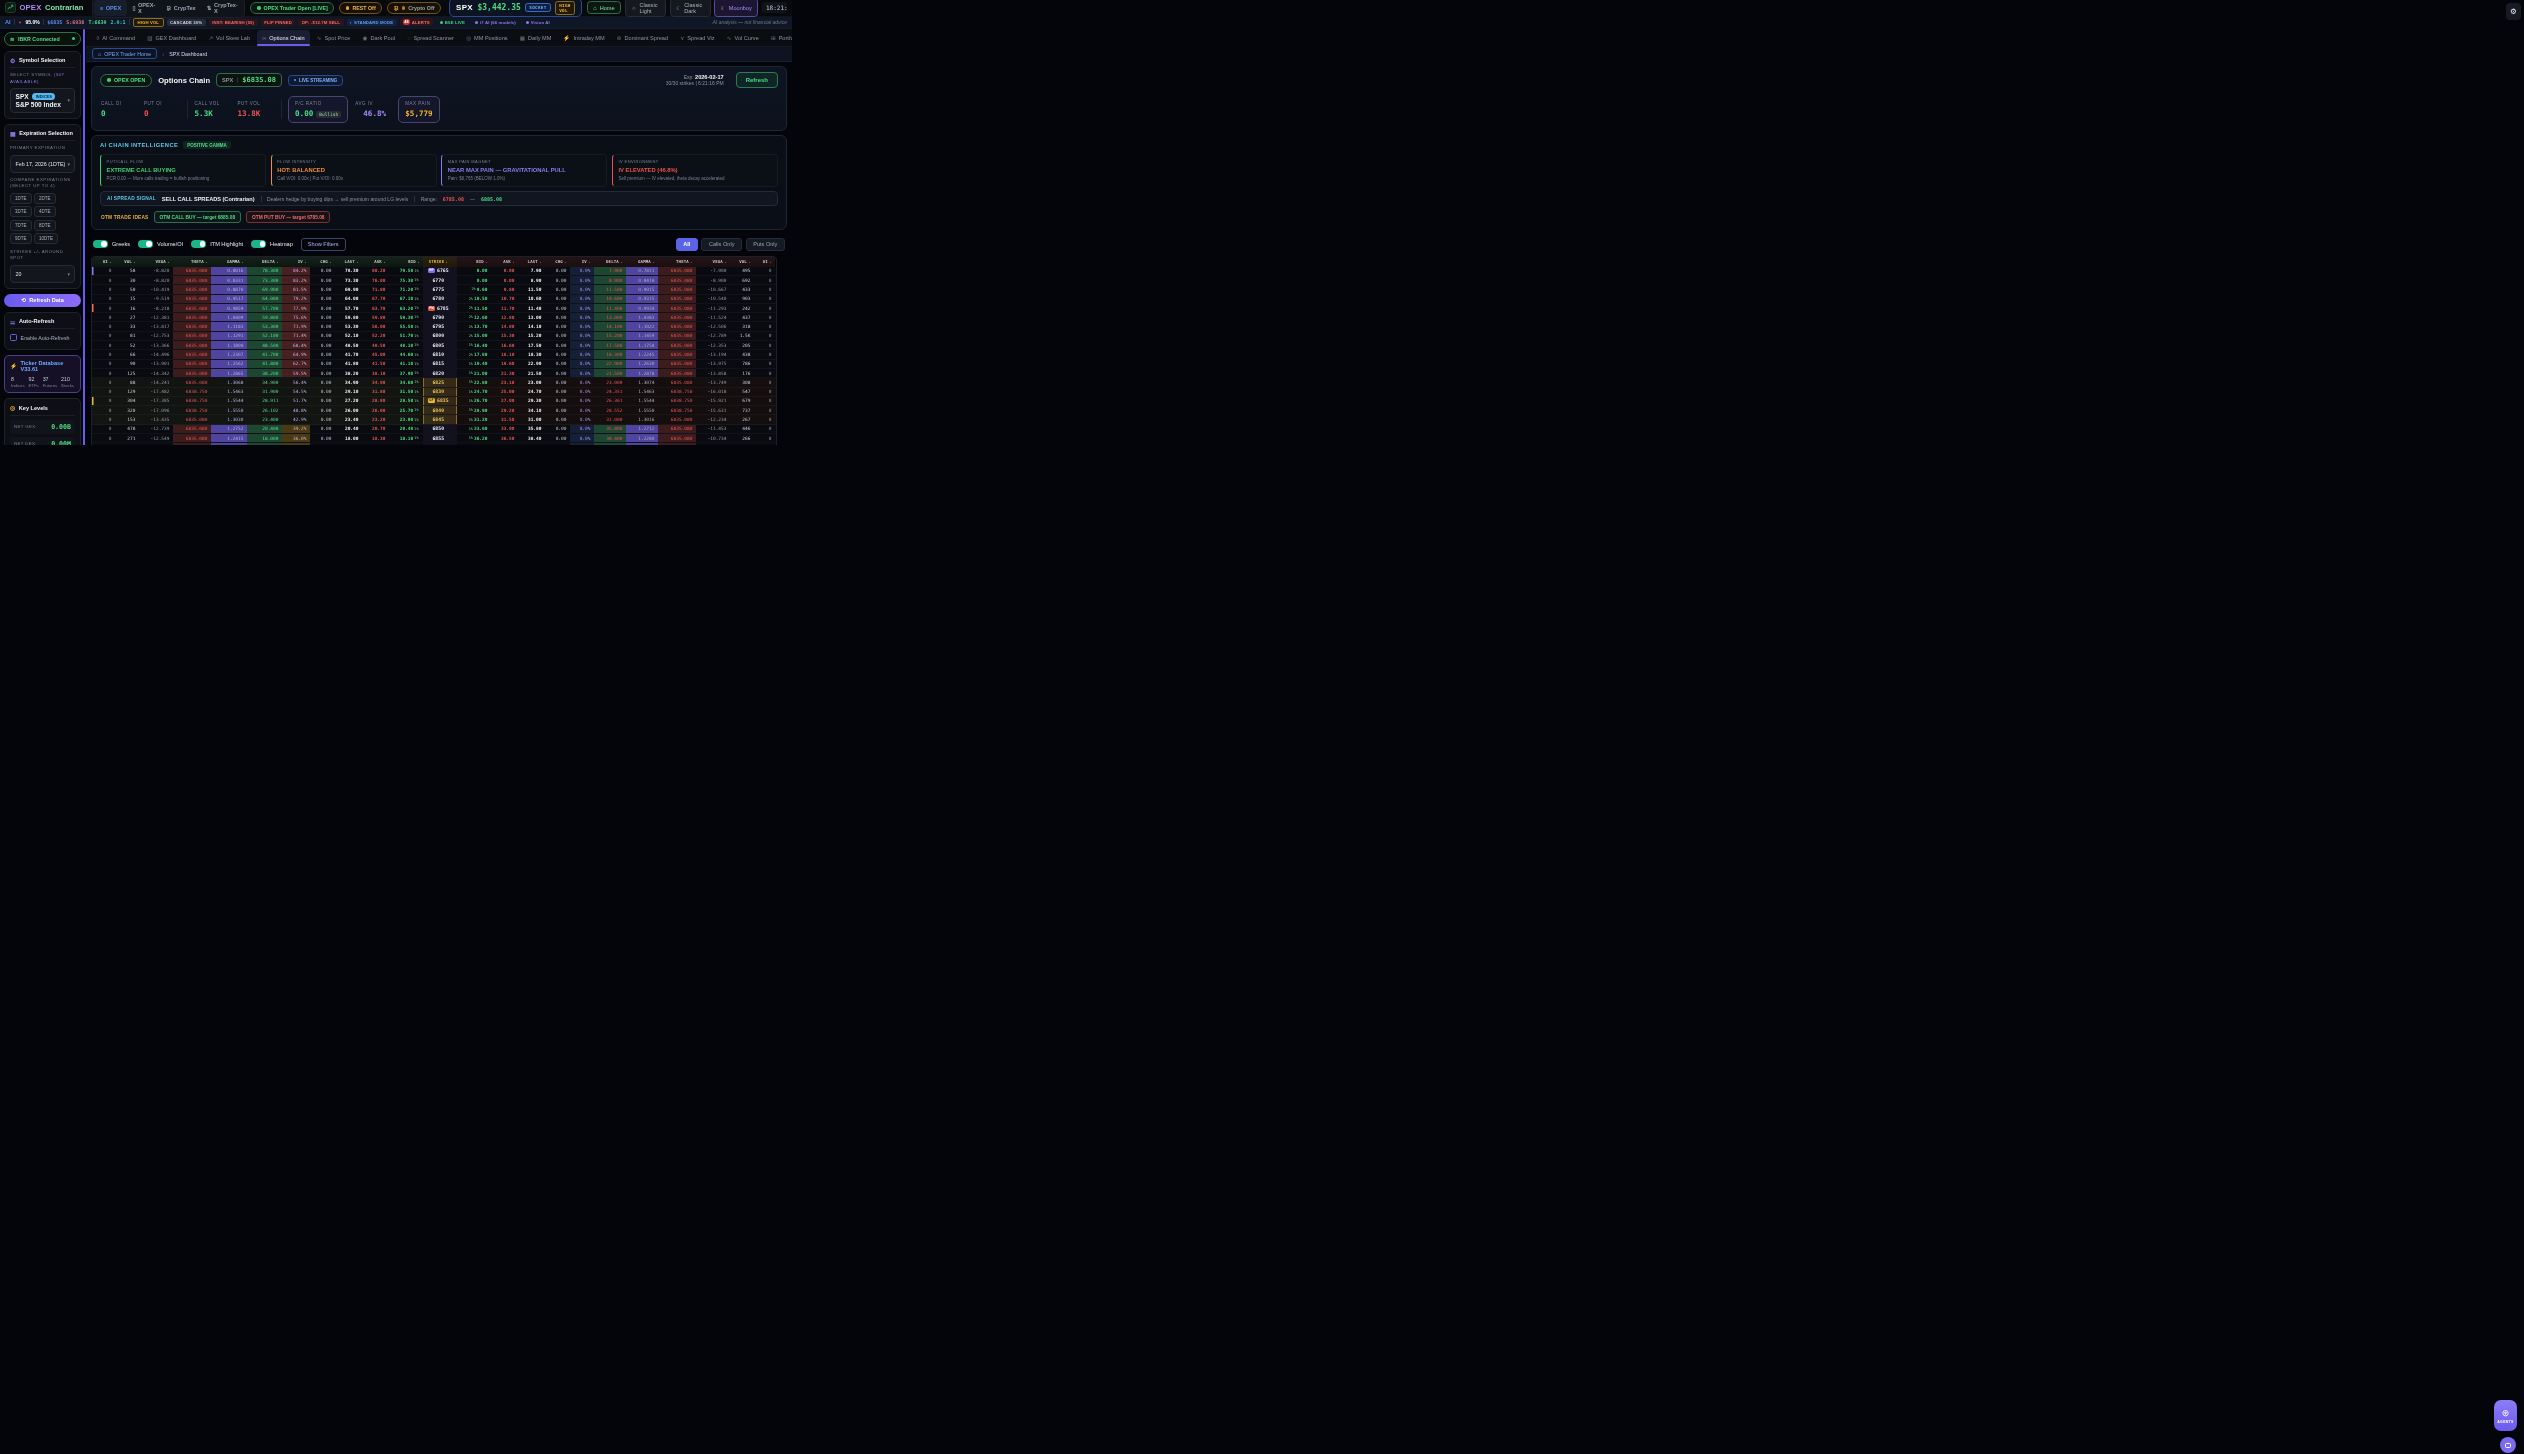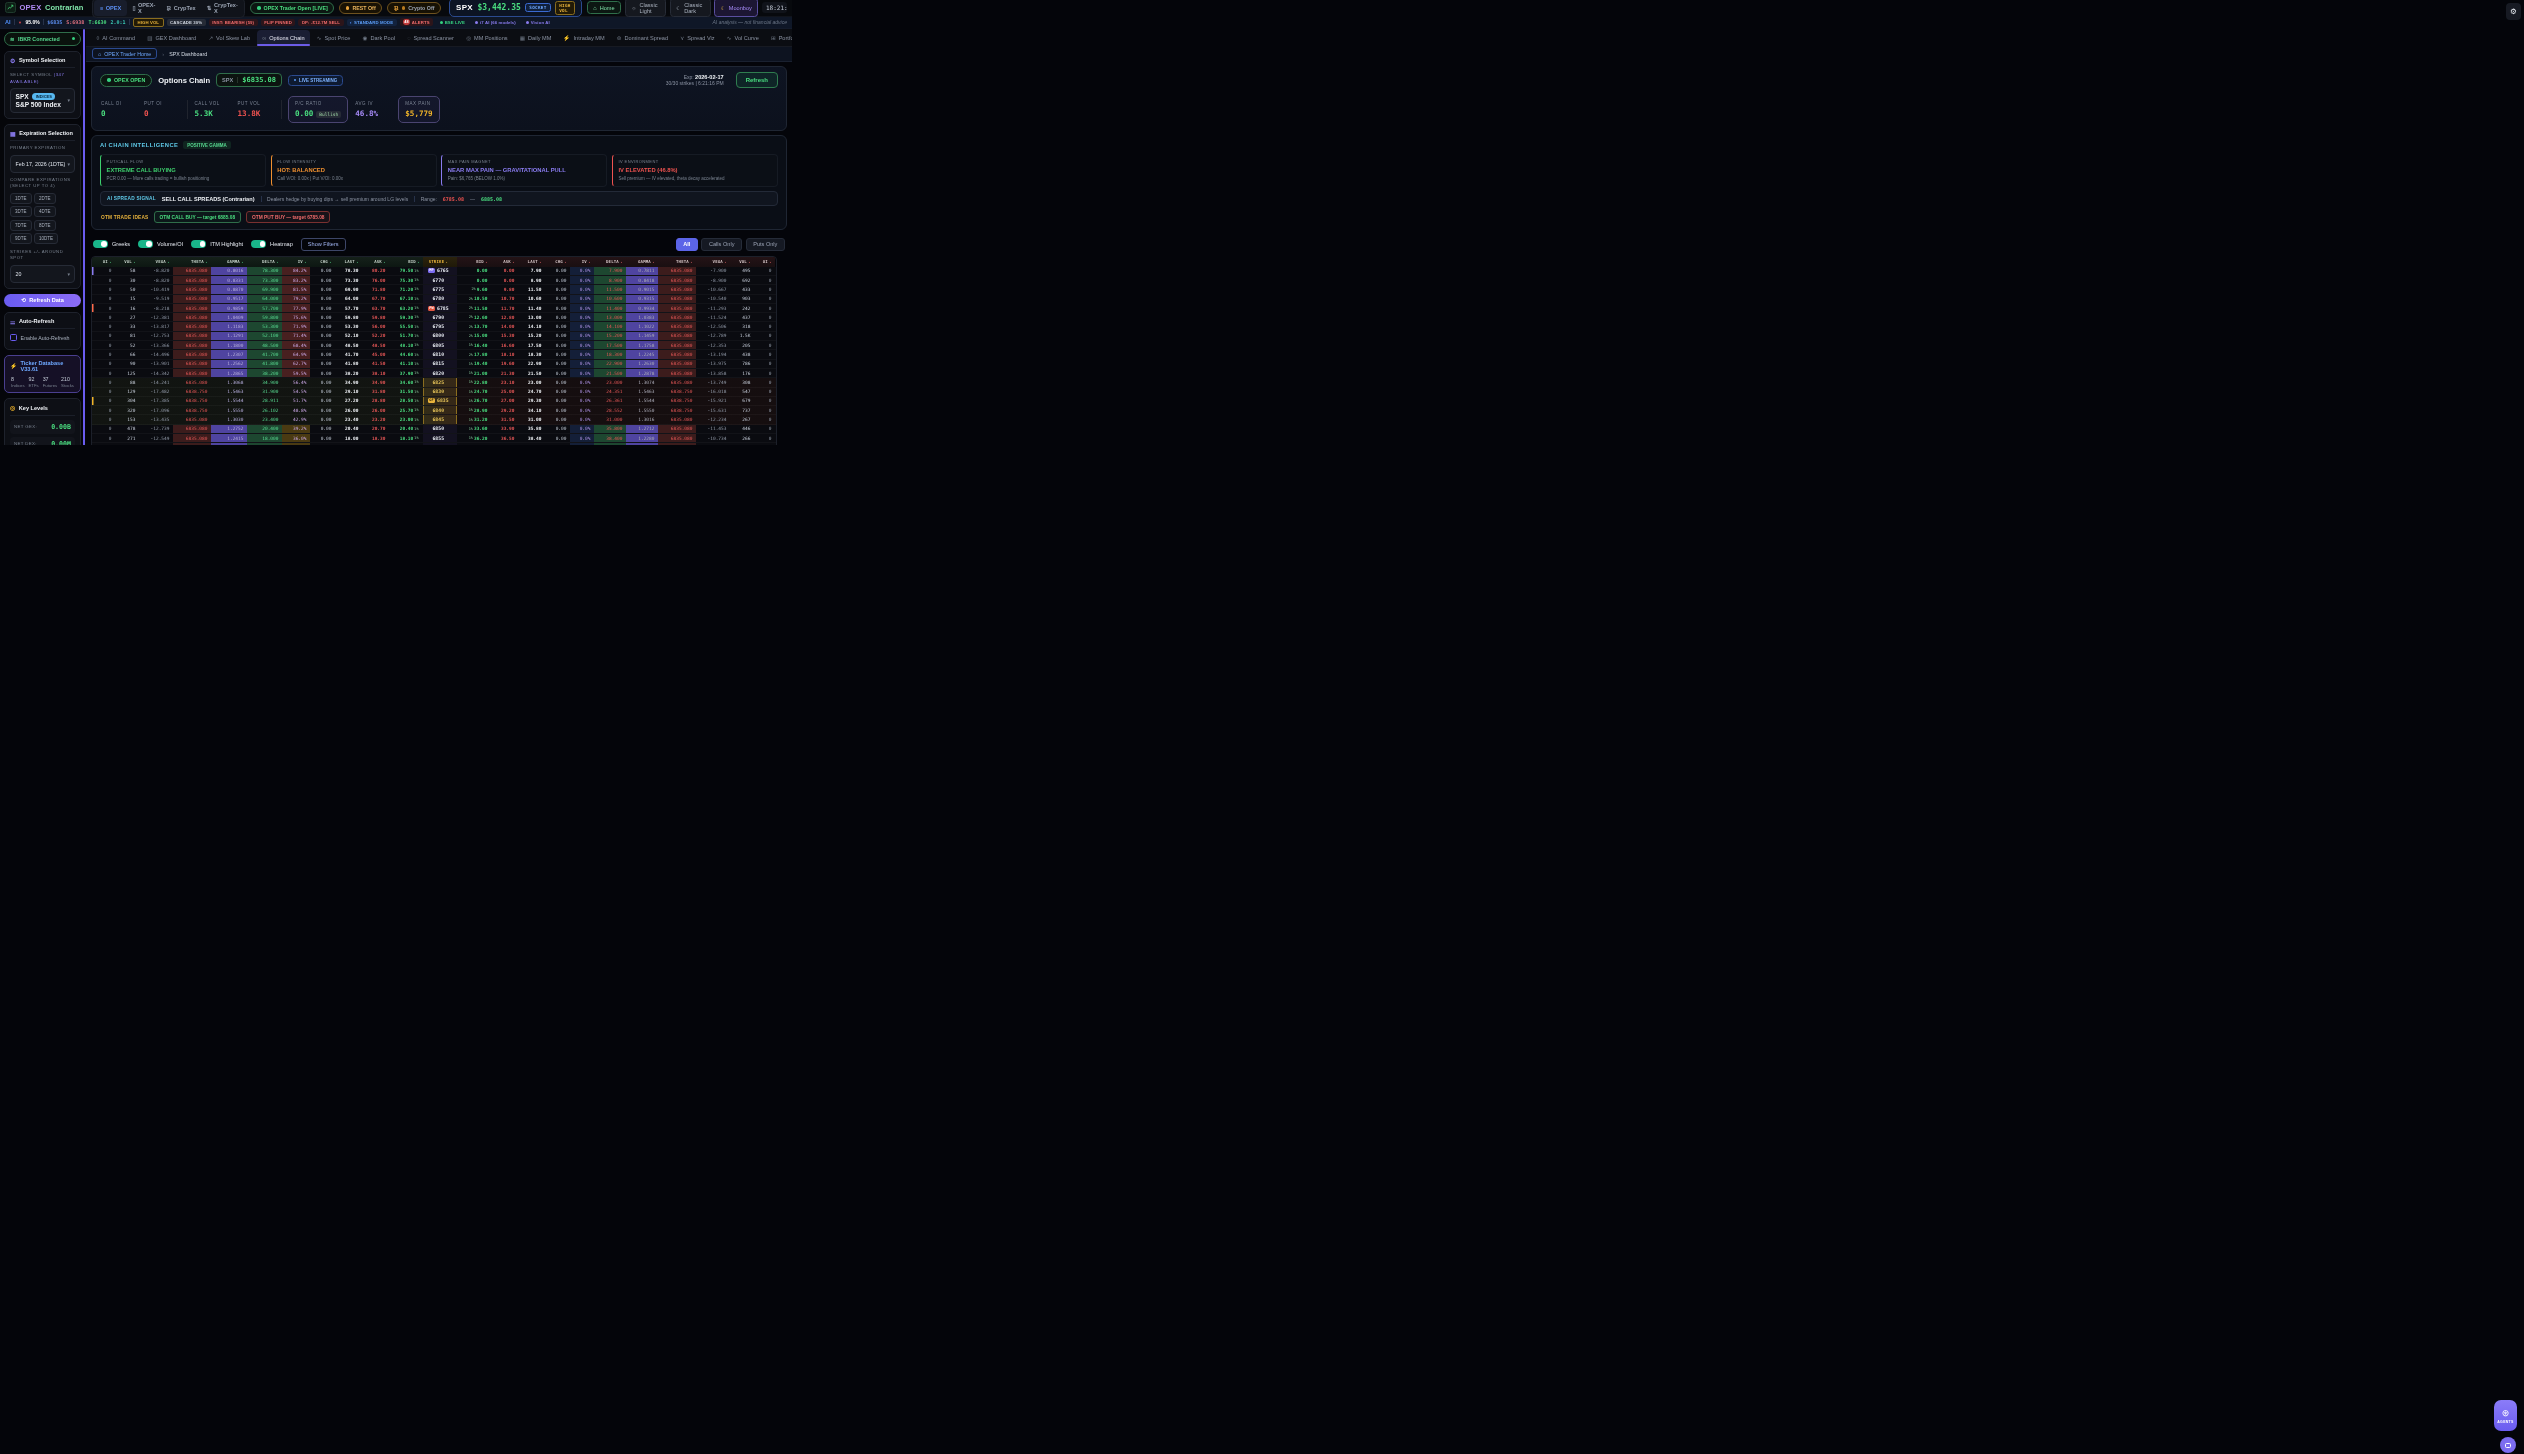--- a/index.html
+++ b/index.html
@@ -114,21 +114,21 @@
   .spx-chip .p { color:#4ade80; font-size:7px; font-weight:bold;}
   .live-chip { display:flex; align-items:center; gap:3px; border:0.5px solid #2b4a8f; background:#0e1a30; border-radius:3.5px; color:#7db2ff; font-size:4.5px; font-weight:bold; padding:2px 4.5px;}
   .head-right { margin-left:auto; text-align:right; font-size:5px; color:#8b93a3;}
   .head-right b { color:#eef1f5; font-size:5.6px;}
   .btn-refresh { margin-left:6px; background:rgba(34,197,94,.1); border:0.5px solid #2f7d4f; color:#4ade80; font-weight:bold; font-size:6px; border-radius:4px; padding:4px 9px; cursor:pointer;}
   .stats-row { display:flex; align-items:center; gap:7px; margin-top:6px; padding:2px 1px;}
   .stat { min-width:36px;}
   .stat .s-l { font-size:4.5px; letter-spacing:0.5px; color:#7b8494; margin-bottom:3.5px;}
   .stat .s-v { font-size:7.6px; font-weight:bold;}
   .stat-card { border:0.5px solid #4a4470; background:rgba(90,70,160,.1); border-radius:5px; padding:3.5px 6px;}
-  .sv-green{color:#4ade80;} .sv-red{color:#ef5350;} .sv-purple{color:#a78bfa;} .sv-gold{color:#f0b429;}
+  .sv-green{color:#4ade80;} .sv-red{color:#ef5350;} .sv-purple{color:#a78bfa;margin-left:8px;} .sv-gold{color:#f0b429;}
   .bullish-chip { background:#262b36; color:#9fd9a8; font-size:4.5px; border-radius:2px; padding:1px 3px; margin-left:3px; font-weight:normal;}
   .stat-div { width:0.5px; height:19px; background:#20242e;}
 
   
   .intel-head { display:flex; align-items:center; gap:5px; margin-bottom:4.5px;}
   .intel-title { color:#5fc9e8; font-size:5.8px; font-weight:bold; letter-spacing:0.4px;}
   .pg-chip { background:rgba(62,207,110,.12); color:#57d990; font-size:4.5px; font-weight:bold; border-radius:2px; padding:1.5px 4px;}
   .intel-cards { display:flex; gap:4.5px; margin-bottom:4.5px;}
   .icard { flex:1; background:#0b0f16; border:0.5px solid #161b24; border-left:1.5px solid; border-radius:4px; padding:4.5px 5.6px;}
   .icard .ic-l { font-size:4px; letter-spacing:0.4px; color:#79828f; margin-bottom:3px;}

